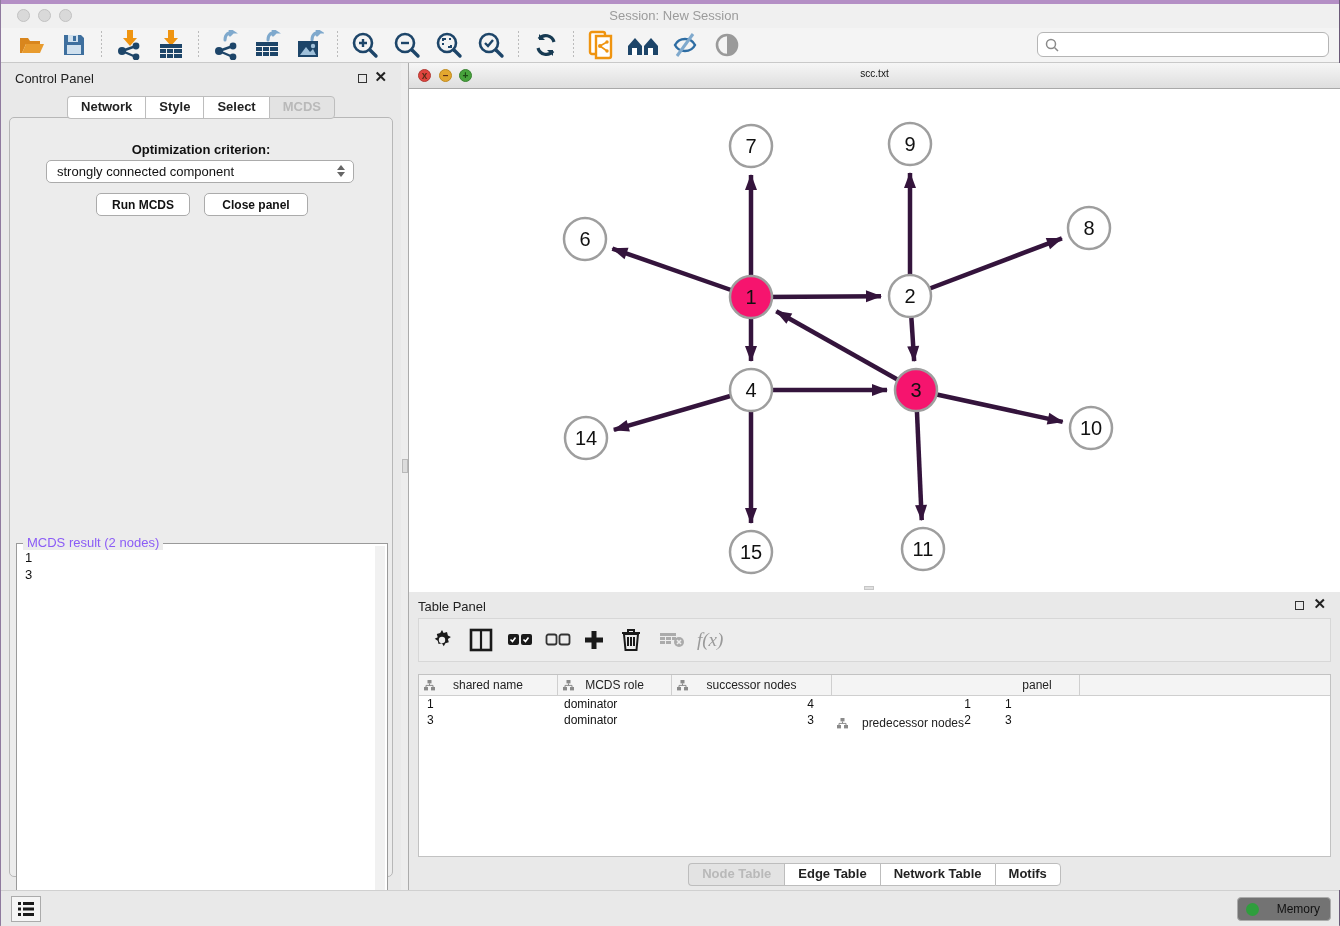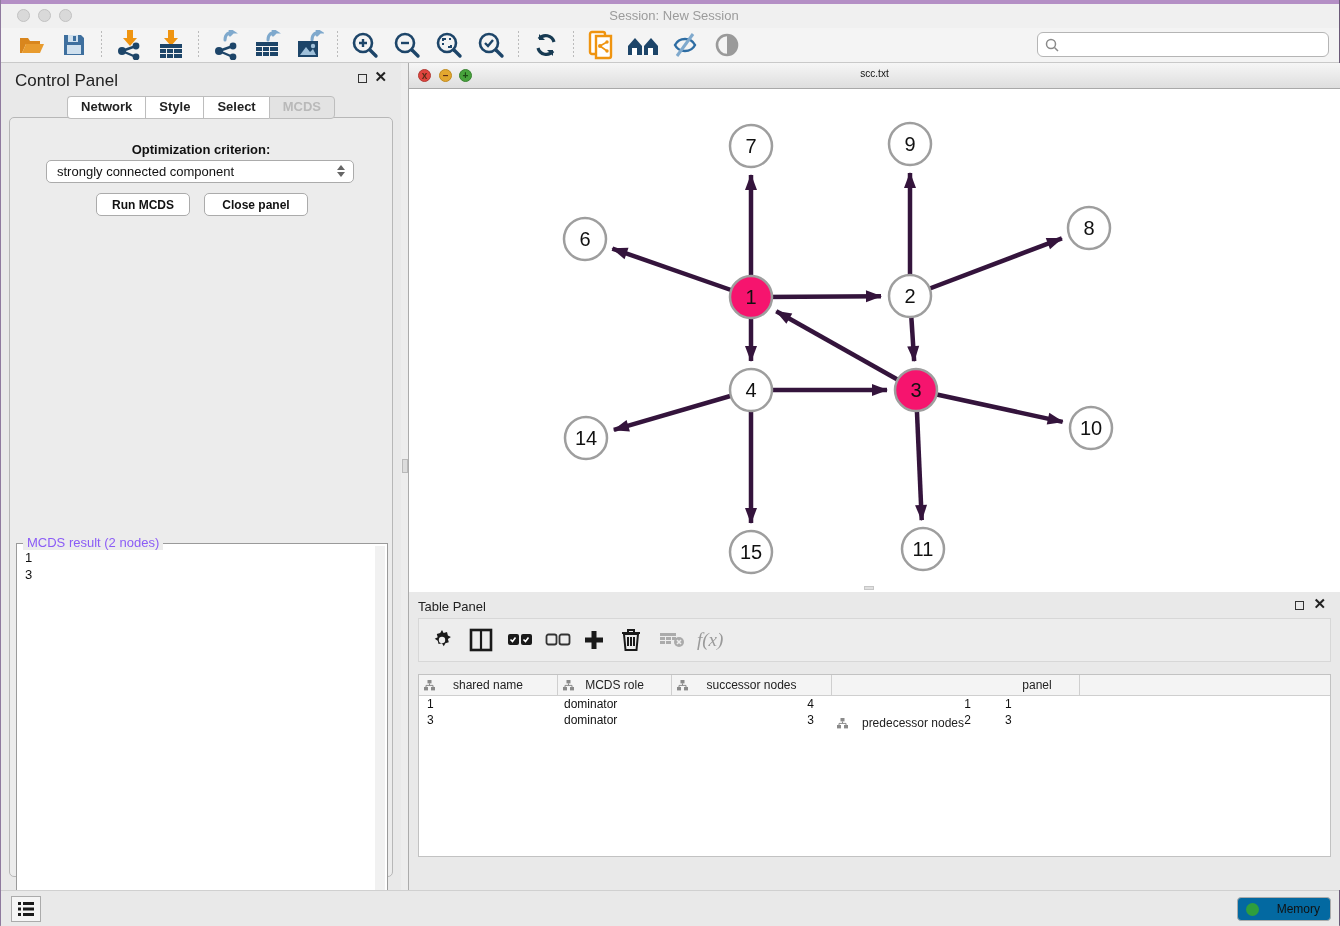--- a/index.html
+++ b/index.html
@@ -15,21 +15,21 @@
   
   #toolbar { position:absolute; top:28px; left:0; width:100%; height:35px; background:#f4f4f4;
              border-bottom:1px solid #c9c9c9; display:flex; align-items:center; padding-left:10px; }
   .tb-btn { width:36px; height:30px; display:flex; align-items:center; justify-content:center; margin:0 3px; }
   .tb-sep { width:1px; height:28px; margin:0 6px; background:repeating-linear-gradient(#bbb 0 2px, transparent 2px 4px); }
   #search-box { position:absolute; right:10px; top:4px; width:292px; height:25px; background:#fff;
                 border:1px solid #b5b5b5; border-radius:6px; display:flex; align-items:center; padding-left:6px; }
   #search-input { border:none; outline:none; flex:1; font-size:12px; background:transparent; }
   
   #control-panel { position:absolute; left:0; top:63px; width:400px; height:827px; background:#e9e9e9; }
-  #cp-header { position:absolute; top:8px; left:14px; font-size:17px; color:#222; }
+  #cp-header { position:absolute; top:8px; left:14px; font-size:13px; color:#222; }
   .panel-float { position:absolute; top:11px; width:9px; height:9px; border:1.5px solid #333; }
   .panel-close { position:absolute; top:5px; font-size:15px; font-weight:bold; color:#222; }
   #cp-tabs { position:absolute; top:33px; left:50%; transform:translateX(-50%); display:flex; z-index:2; }
   .tab { padding:2px 13px 3px; font-size:13px; font-weight:bold; color:#222; background:#fff;
          border:1px solid #bdbdbd; border-right:none; line-height:16px; white-space:nowrap; }
   .tab:first-child { border-radius:4px 0 0 4px; }
   .tab:last-child { border-right:1px solid #bdbdbd; border-radius:0 4px 4px 0; }
   .tab.active { background:#e3e3e3; color:#b9b9b9; }
   #cp-body { position:absolute; top:54px; left:8px; width:384px; height:760px; background:#ececec;
              border:1px solid #b7b7b7; border-radius:5px; }
@@ -76,21 +76,21 @@
         border-right:1px solid #cfcfcf; background:#f4f4f4; }
   .th svg { position:absolute; left:5px; }
   .trow { display:flex; height:16px; font-size:12px; color:#111; }
   .td { padding:1px 0; }
   
   #tp-tabs { position:absolute; top:271px; left:0; width:100%; display:flex; justify-content:center; }
   #tp-tabs .tab { font-weight:bold; }
   
   #statusbar { position:absolute; left:0; top:890px; width:100%; height:36px; background:#e9e9e9; border-top:1px solid #d0d0d0; }
   #list-btn { position:absolute; left:10px; top:5px; width:30px; height:26px; background:#f5f5f5; border:1px solid #ababab; display:flex; align-items:center; justify-content:center; }
-  #memory-btn { position:absolute; right:8px; top:6px; height:24px; padding:0 10px 0 8px; background:#0369a1;
+  #memory-btn { position:absolute; right:8px; top:6px; height:24px; padding:0 10px 0 8px; background:#737373;
                 border:1px solid #ababab; border-radius:4px; display:flex; align-items:center; gap:18px; font-size:12px; color:#111; }
   #memory-dot { width:13px; height:13px; border-radius:50%; background:#2f9e3d; }
   svg.icon { display:block; }
 </style>
 </head>
 <body>
 
 <div id="frame">
 
   <div id="purple-strip"></div>
@@ -486,20 +486,26 @@
           <div class="trow">
             <div class="td" style="width: 139px; text-align: left; padding-left: 8px;">3</div>
             <div class="td" style="width: 114px; text-align: left; padding-left: 6px;">dominator</div>
             <div class="td" style="width: 160px; text-align: right; padding-right: 18px;">3</div>
             <div class="td" style="width: 163px; text-align: right; padding-right: 24px;">2</div>
             <div class="td" style="width: 85px; text-align: left; padding-left: 10px;">3</div>
           </div>
         </div>
     </div>
 
+    <div id="tp-tabs">
+        <div class="tab active">Node Table</div>
+        <div class="tab">Edge Table</div>
+        <div class="tab">Network Table</div>
+        <div class="tab">Motifs</div>
+      </div>
   </div>
 
   <div id="statusbar">
     <div id="list-btn">
       <svg class="icon" width="18" height="16" viewBox="0 0 18 16">
           <g fill="#1a1a1a">
             <rect x="1" y="1" width="3" height="3"></rect>
             <rect x="6" y="1" width="11" height="3"></rect>
             <rect x="1" y="6.5" width="3" height="3"></rect>
             <rect x="6" y="6.5" width="11" height="3"></rect>

